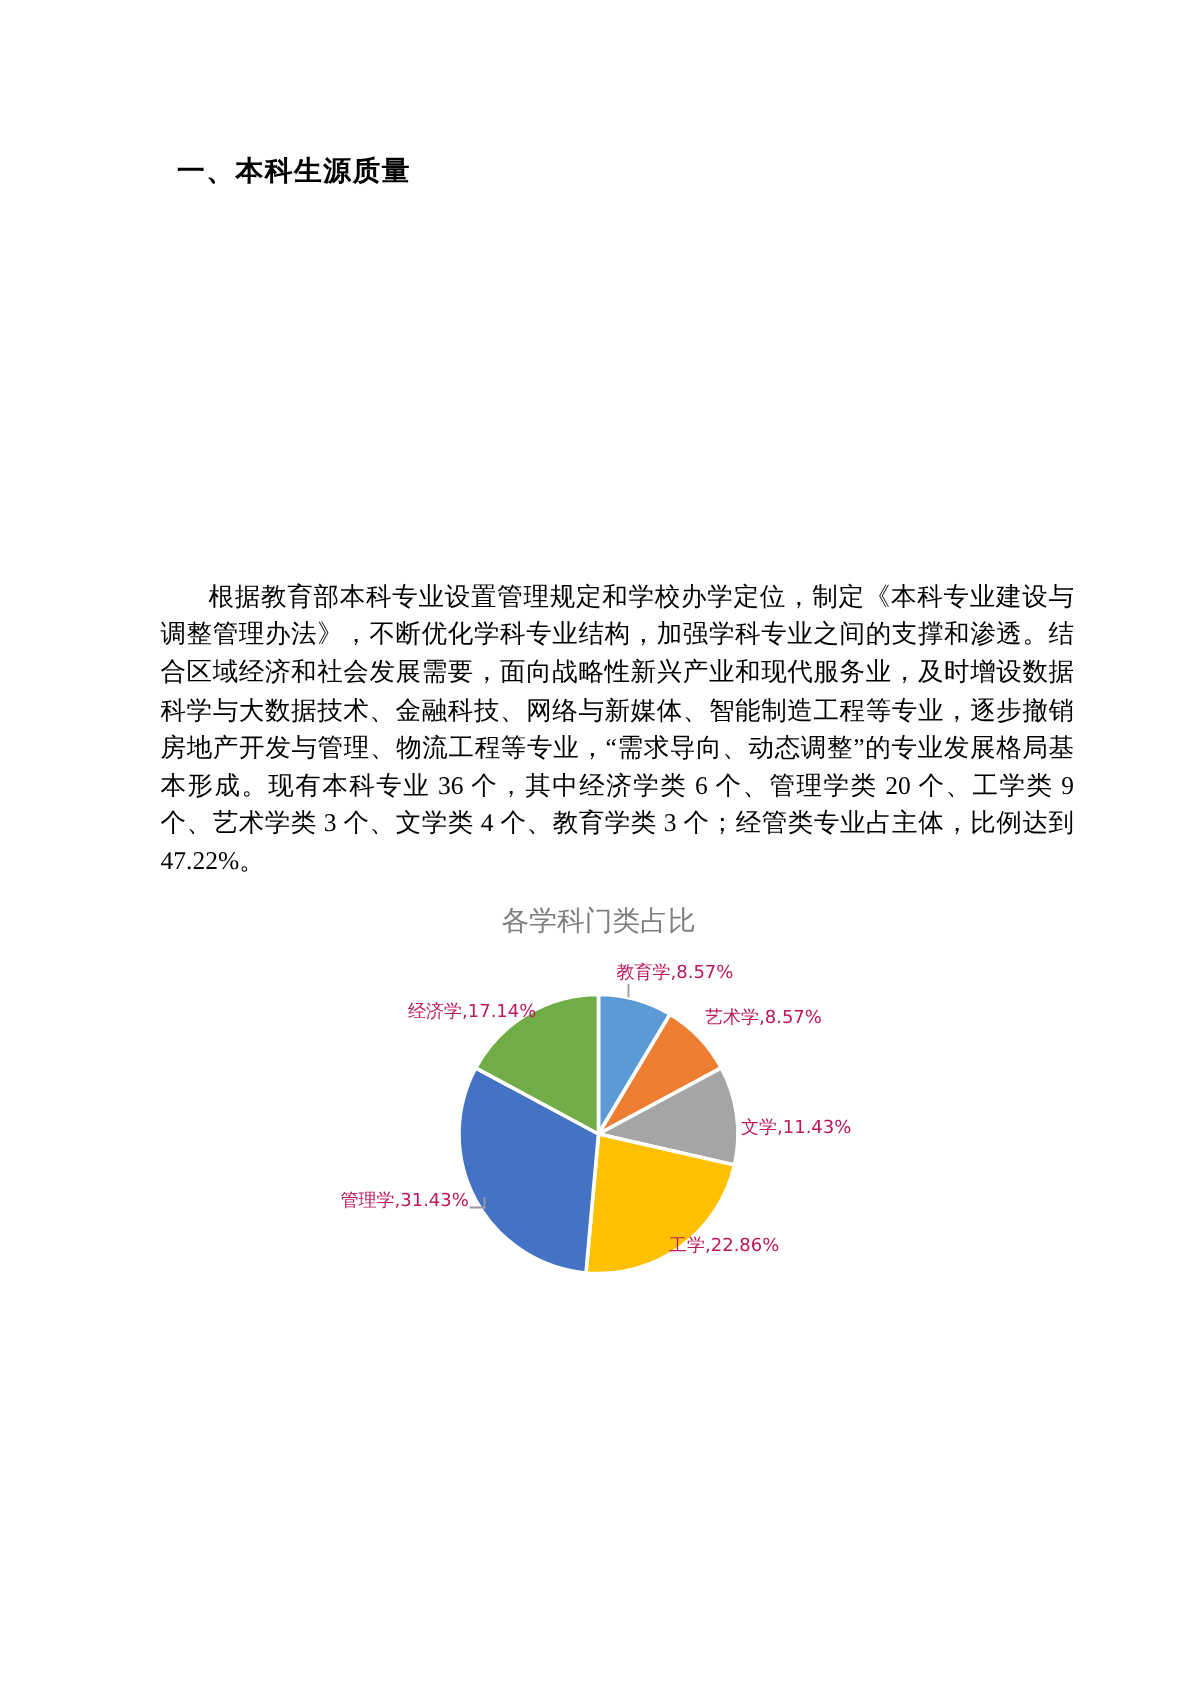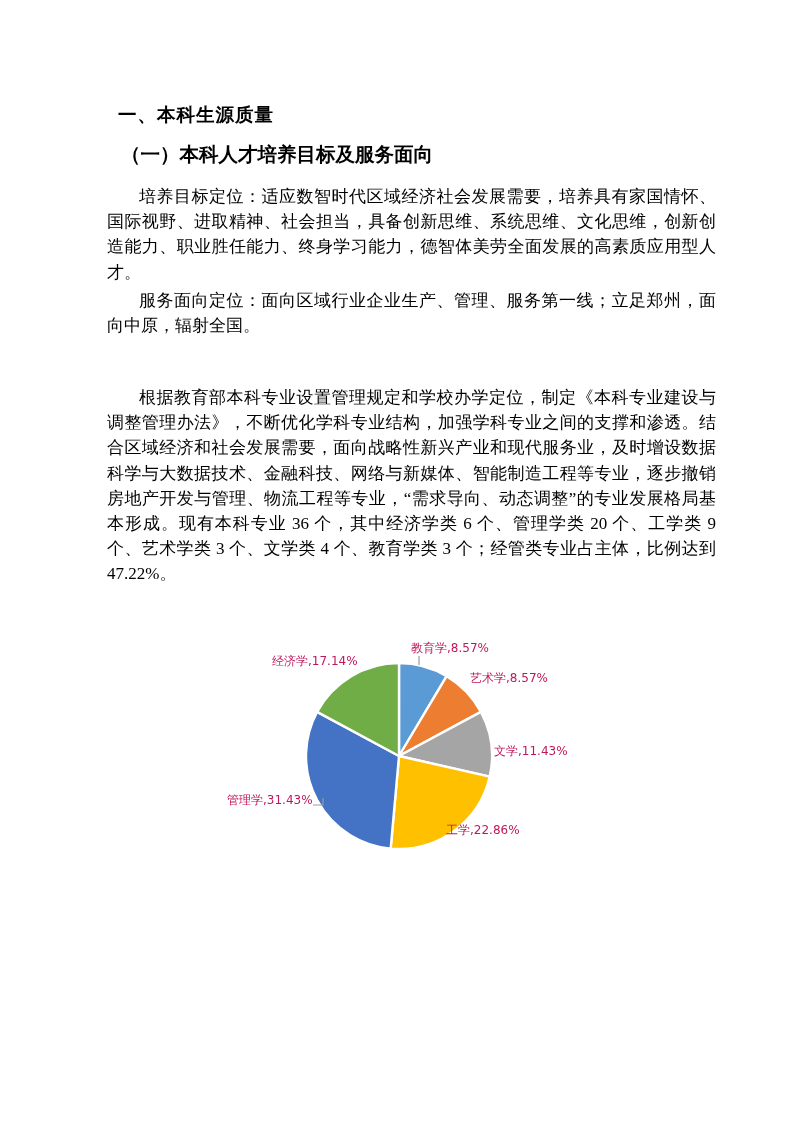--- a/index.html
+++ b/index.html
@@ -66,49 +66,47 @@
     font-family: "DejaVu Sans", "Liberation Sans", sans-serif;
     font-size: 12px;
     color: #be185d;
     white-space: nowrap;
   }
   .dl-education   { left: 292px; top: 42px; }
   .dl-art         { left: 351px; top: 72px; }
   .dl-literature  { left: 375px; top: 145px; text-align: right; }
   .dl-engineering { left: 327px; top: 224px; }
   .dl-management  { left: 108px; top: 194px; }
-  .dl-economics   { left: 153px; top: 55px; }
+  .dl-economics   { left: 153px; top: 68px; }
 
   .caption {
     position: absolute;
     left: 315px; top: 902px;
     font-size: 14.5px;
     white-space: pre;
   }
   .page-number {
     position: absolute;
     left: 0; top: 1021px; width: 100%;
     text-align: center;
     font-size: 13px;
   }
 </style>
 </head>
 <body>
 
 <div class="page">
 
   <div class="h1">一、本科生源质量</div>
-  <div class="h2 h2a">（一）本科人才培养目标及服务面向</div>
 
-  <p class="body-para p1">培养目标定位：适应数智时代区域经济社会发展需要，培养具有家国情怀、国际视野、进取精神、社会担当，具备创新思维、系统思维、文化思维，创新创造能力、职业胜任能力、终身学习能力，德智体美劳全面发展的高素质应用型人才。</p>
-  <p class="body-para p2">服务面向定位：面向区域行业企业生产、管理、服务第一线；立足郑州，面向中原，辐射全国。</p>
 
   <p class="body-para p3">根据教育部本科专业设置管理规定和学校办学定位，制定《本科专业建设与调整管理办法》，不断优化学科专业结构，加强学科专业之间的支撑和渗透。结合区域经济和社会发展需要，面向战略性新兴产业和现代服务业，及时增设数据科学与大数据技术、金融科技、网络与新媒体、智能制造工程等专业，逐步撤销房地产开发与管理、物流工程等专业，“需求导向、动态调整”的专业发展格局基本形成。现有本科专业 36 个，其中经济学类 6 个、管理学类 20 个、工学类 9 个、艺术学类 3 个、文学类 4 个、教育学类 3 个；经管类专业占主体，比例达到 47.22%。</p>
 
   <div class="chart">
+    <div class="chart-title">各学科门类占比</div>
     <svg id="pie-svg" width="560" height="300" viewBox="0 0 560 300">
         <path d="M 280 158 L 280.00 65.00 A 93 93 0 0 1 327.69 78.16 Z" fill="#5B9BD5" stroke="#ffffff" stroke-width="2.4" stroke-linejoin="round"></path>
         <path d="M 280 158 L 327.69 78.16 A 93 93 0 0 1 361.89 113.92 Z" fill="#ED7D31" stroke="#ffffff" stroke-width="2.4" stroke-linejoin="round"></path>
         <path d="M 280 158 L 361.89 113.92 A 93 93 0 0 1 370.67 178.69 Z" fill="#A5A5A5" stroke="#ffffff" stroke-width="2.4" stroke-linejoin="round"></path>
         <path d="M 280 158 L 370.67 178.69 A 93 93 0 0 1 271.66 250.62 Z" fill="#FFC000" stroke="#ffffff" stroke-width="2.4" stroke-linejoin="round"></path>
         <path d="M 280 158 L 271.66 250.62 A 93 93 0 0 1 198.11 113.92 Z" fill="#4472C4" stroke="#ffffff" stroke-width="2.4" stroke-linejoin="round"></path>
         <path d="M 280 158 L 198.11 113.92 A 93 93 0 0 1 280.00 65.00 Z" fill="#70AD47" stroke="#ffffff" stroke-width="2.4" stroke-linejoin="round"></path>
         <polyline points="300,58 300,67" fill="none" stroke="#9b9b9b" stroke-width="1.2"></polyline>
         <polyline points="194,207 204,207 204,200" fill="none" stroke="#9b9b9b" stroke-width="1.2"></polyline>
       </svg>

